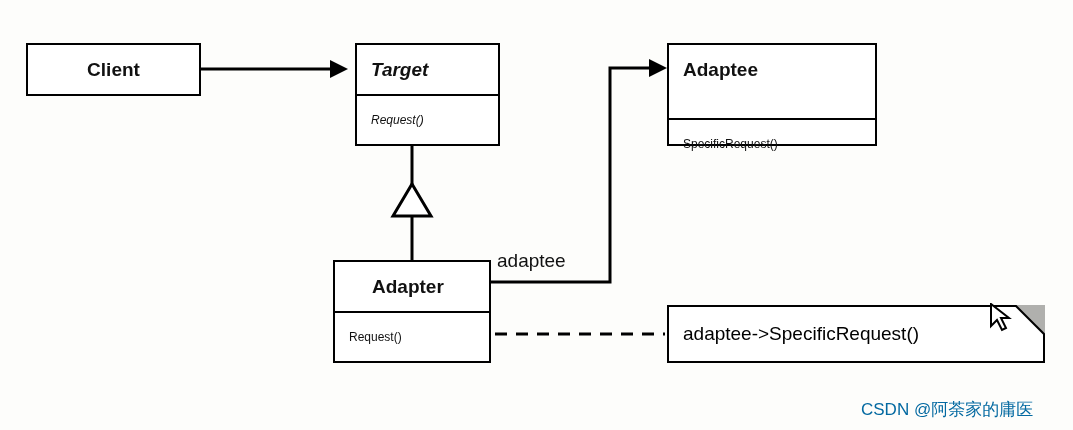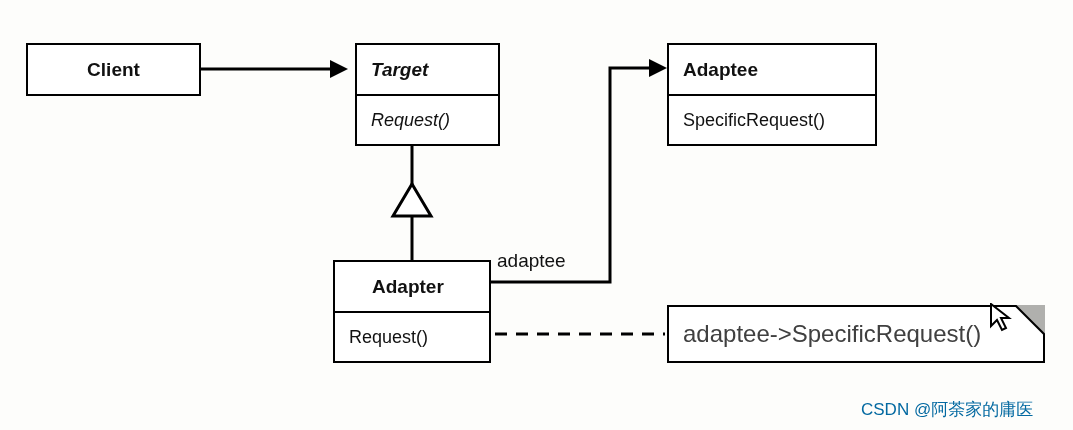--- a/index.html
+++ b/index.html
@@ -36,21 +36,21 @@
     padding: 0 14px;
     color: #111111;
     white-space: nowrap;
   }
   .uml-compartment.name-row {
     font-weight: bold;
     font-size: 19px;
   }
   .uml-compartment.ops-row {
     font-weight: normal;
-    font-size: 18px;
+    font-size: 12px;
     border-top: 2px solid #000000;
   }
   .italic {
     font-style: italic;
   }
   
   #class-client {
     left: 26px;  top: 43px;  width: 175px; height: 53px;
   }
   #class-client .name-row { height: 49px; justify-content: center; }
@@ -58,21 +58,21 @@
   #class-target {
     left: 355px; top: 43px; width: 145px; height: 103px;
   }
   #class-target .name-row { height: 49px; }
   #class-target .ops-row  { height: 50px; }
 
   #class-adaptee {
     left: 667px; top: 43px; width: 210px; height: 103px;
   }
   #class-adaptee .name-row { height: 49px; }
-  #class-adaptee .ops-row  { height: 50px; }
+  #class-adaptee .ops-row  { height: 50px; margin-top: 24px; }
 
   #class-adapter {
     left: 333px; top: 260px; width: 158px; height: 103px;
   }
   #class-adapter .name-row { height: 49px; padding-left: 37px; }
   #class-adapter .ops-row  { height: 50px; }
 
   
   #note-box {
     position: absolute;
@@ -85,22 +85,22 @@
     border: 2px solid #000000;
     z-index: 3;
   }
   #note-box .note-text {
     position: absolute;
     left: 14px;
     top: 0;
     height: 54px;
     display: flex;
     align-items: center;
-    font-size: 24px;
-    color: #404040;
+    font-size: 19px;
+    color: #000000;
     white-space: nowrap;
   }
   #note-fold {
     position: absolute;
     right: -2px;
     top: -2px;
     width: 0; height: 0;
     border-top: 30px solid #b0b0ad;
     border-left: 30px solid transparent;
     z-index: 4;

